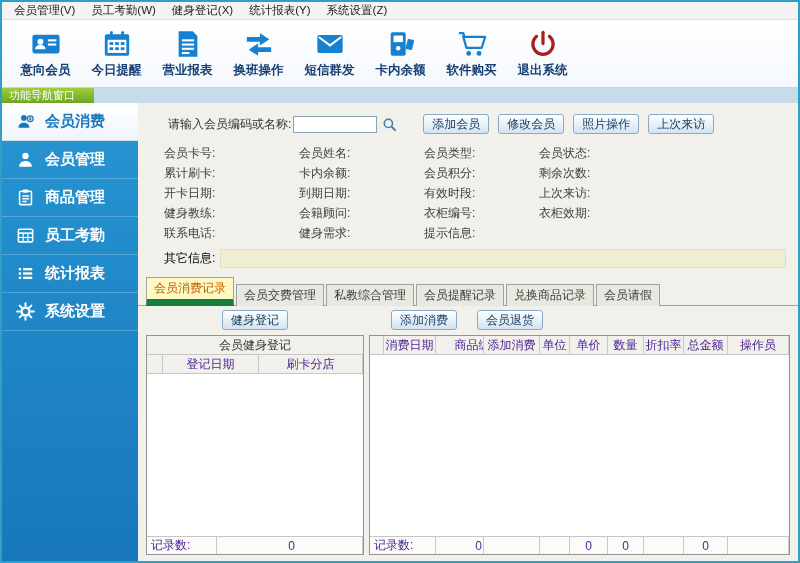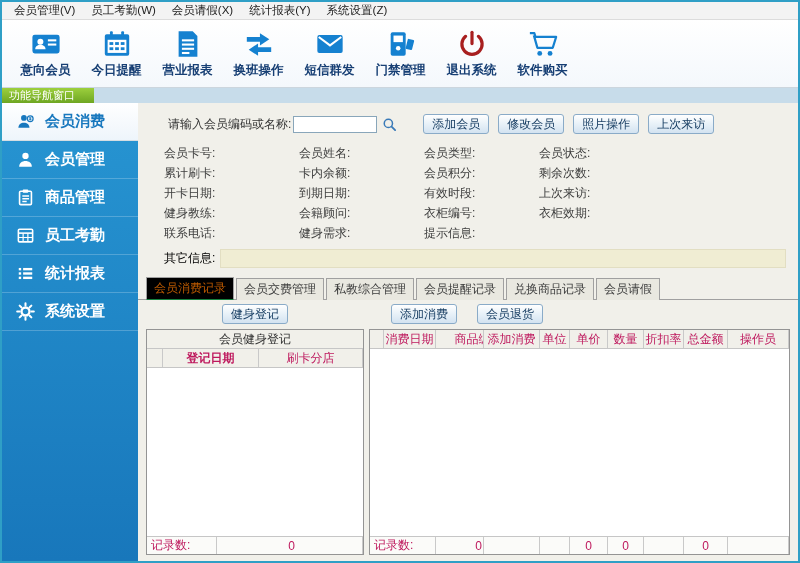--- a/index.html
+++ b/index.html
@@ -62,61 +62,61 @@
 
   .other-row { display:flex; align-items:center; margin:9px 12px 0 26px; }
   .other-field { flex:1; height:19px; background:#f0edd3; border:1px solid #e2dec2; margin-left:5px; }
 
   
   .tabrow { display:flex; margin-top:8px; padding-left:8px; border-bottom:1px solid #a0a0a0;
             align-items:flex-end; }
   .tab { border:1px solid #a0a0a0; border-bottom:none; background:#e9e8e0;
          padding:2px 7px; margin-right:2px; font-size:12px; color:#3c3c3c;
          position:relative; top:1px; white-space:nowrap; cursor:default; }
-  .tab.active { background:#000000; color:#bf5b00; border-bottom:1px solid #15803d; }
+  .tab.active { background:#fef9c3; color:#bf5b00; border-bottom:7px solid #15803d; }
 
   
   .panels { flex:1; display:flex; padding:4px 8px 6px; gap:5px; min-height:0; }
   .panel-left { width:218px; display:flex; flex-direction:column; min-height:0; }
   .panel-right { flex:1; display:flex; flex-direction:column; min-width:0; min-height:0; }
   .panel-btnrow { height:25px; display:flex; align-items:flex-start; }
   .panel-left .panel-btnrow { justify-content:center; }
   .panel-right .panel-btnrow { padding-left:22px; gap:20px; }
 
   .grid-table { flex:1; border:1px solid #949494; background:#fff;
                 display:flex; flex-direction:column; min-height:0; }
   .t-title { height:19px; background:#f1f0ea; border-bottom:1px solid #c6c6c6;
              display:flex; align-items:center; justify-content:center; color:#333; }
   .t-head { height:19px; background:#f1f0ea; border-bottom:1px solid #c6c6c6;
             display:flex; flex:none; }
   .t-head > div, .t-foot > div { border-right:1px solid #c9c9c9; display:flex; align-items:center;
-            justify-content:center; color:#be185d; overflow:hidden; white-space:nowrap; font-size:12px; }
+            justify-content:center; color:#4c1d95; overflow:hidden; white-space:nowrap; font-size:12px; }
   .t-body { flex:1; background:#fff; }
   .t-foot { height:18px; border-top:1px solid #c6c6c6; display:flex; flex:none; background:#fbfbf9; }
   .t-foot .lbl { justify-content:flex-start; padding-left:4px; }
 
   
-  .lc0 { width:16px; } .lc1 { width:96px;font-weight:bold; } .lc2 { flex:1; }
+  .lc0 { width:16px; } .lc1 { width:96px; } .lc2 { flex:1; }
   .lf1 { width:70px; } .lf2 { flex:1; justify-content:flex-start; padding-left:4px; }
 
   
   .c0 { width:14px; } .c1 { width:52px; } .c2 { width:48px;padding-left:38px; } .c3 { width:56px; }
   .c4 { width:30px; } .c5 { width:38px; } .c6 { width:36px; } .c7 { width:40px; }
   .c8 { width:44px; } .c9 { flex:1; }
   .f1 { width:66px; }
 </style>
 </head>
 <body>
 
 <div class="window">
 
   <div class="menubar">
     <span>会员管理(V)</span>
     <span>员工考勤(W)</span>
-    <span>会员请假(X)</span>
+    <span>健身登记(X)</span>
     <span>统计报表(Y)</span>
     <span>系统设置(Z)</span>
   </div>
 
   <div class="toolbar">
     <div class="tb-item">
       <span class="tb-icon">
         <svg viewBox="0 0 32 32">
             <rect x="1.5" y="6" width="29" height="20" rx="2.5" fill="currentColor"></rect>
             <circle cx="10" cy="13.5" r="3.2" fill="#fff"></circle>
@@ -180,40 +180,40 @@
     </div>
     <div class="tb-item">
       <span class="tb-icon">
         <svg viewBox="0 0 32 32">
             <rect x="5" y="3.5" width="16" height="25" rx="2" fill="currentColor"></rect>
             <rect x="8" y="7" width="10" height="7" fill="#fff"></rect>
             <circle cx="13" cy="20.5" r="2.4" fill="#fff"></circle>
             <rect x="22" y="11" width="7" height="11" rx="1" fill="currentColor" transform="rotate(14 25.5 16.5)"></rect>
           </svg>
       </span>
-      <span class="tb-label">门禁管理</span>
+      <span class="tb-label">卡内余额</span>
+    </div>
+    <div class="tb-item">
+      <span class="tb-icon">
+        <svg viewBox="0 0 32 32">
+            <path d="M2 4.5h4.8l1.2 4h22l-3.6 11.5H10L6.2 6.5" fill="none" stroke="currentColor" stroke-width="2.4" stroke-linejoin="round"></path>
+            <circle cx="12.5" cy="26" r="2.6" fill="currentColor"></circle>
+            <circle cx="23.5" cy="26" r="2.6" fill="currentColor"></circle>
+          </svg>
+      </span>
+      <span class="tb-label">软件购买</span>
     </div>
     <div class="tb-item">
       <span class="tb-icon red">
         <svg viewBox="0 0 32 32" fill="none" stroke="currentColor" stroke-width="3.4" stroke-linecap="round">
             <path d="M16 3.5v12"></path>
             <path d="M9.2 7.8a10.8 10.8 0 1 0 13.6 0"></path>
           </svg>
       </span>
       <span class="tb-label">退出系统</span>
-    </div>
-    <div class="tb-item">
-      <span class="tb-icon">
-        <svg viewBox="0 0 32 32">
-            <path d="M2 4.5h4.8l1.2 4h22l-3.6 11.5H10L6.2 6.5" fill="none" stroke="currentColor" stroke-width="2.4" stroke-linejoin="round"></path>
-            <circle cx="12.5" cy="26" r="2.6" fill="currentColor"></circle>
-            <circle cx="23.5" cy="26" r="2.6" fill="currentColor"></circle>
-          </svg>
-      </span>
-      <span class="tb-label">软件购买</span>
     </div>
   </div>
 
   <div class="navstrip">
     <div class="navtab">功能导航窗口</div>
   </div>
 
   <div class="main">
 
     <div class="sidebar">

